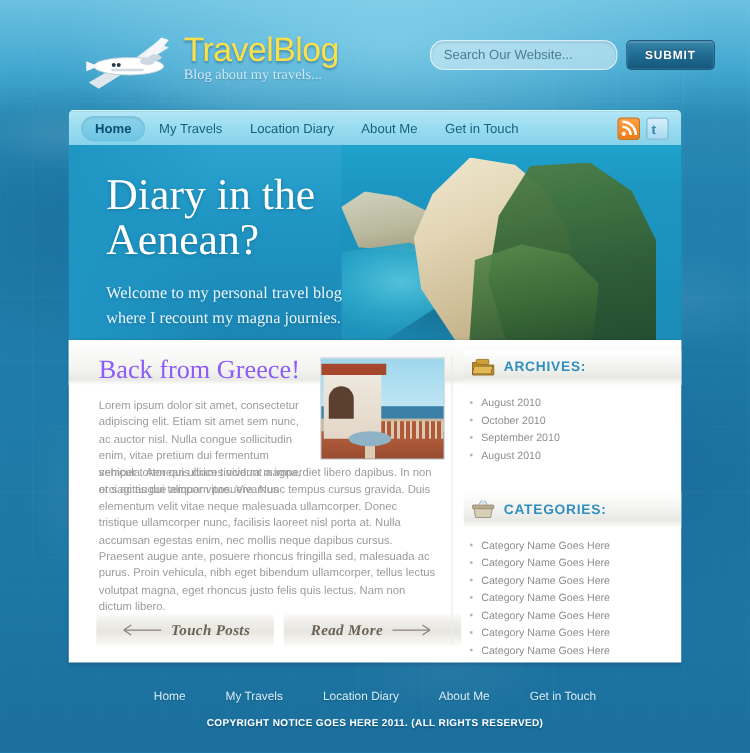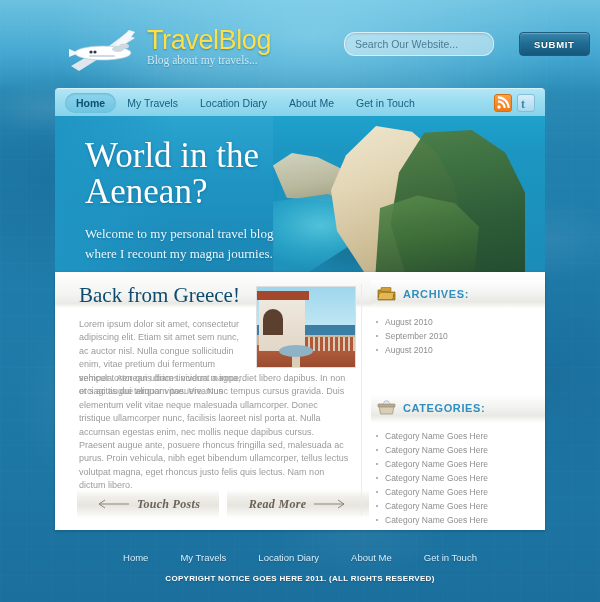--- a/index.html
+++ b/index.html
@@ -43,21 +43,21 @@
   .brand{position:absolute;left:147px;top:25px;}
   .brand-title{
     font-size:27px;color:#fde047;letter-spacing:-.4px;line-height:30px;
     text-shadow:0 1px 2px rgba(10,70,100,.45);
   }
   .brand-tag{
     font-family:"Liberation Serif", serif;
     font-size:11.5px;color:#cdeaf6;margin-top:-1px;
     text-shadow:0 1px 1px rgba(10,70,100,.35);
   }
-  .search-wrap{position:absolute;left:344px;top:32px;display:flex;gap:25px;align-items:center;}
+  .search-wrap{position:absolute;left:344px;top:32px;display:flex;gap:7px;align-items:center;}
   .search-input{
     width:128px;height:22px;border:1px solid rgba(255,255,255,.55);
     border-radius:11px;background:rgba(226,244,250,.55);
     padding:0 10px;font-size:10.5px;color:#2c5f79;
     font-family:"Liberation Sans", sans-serif;outline:none;
     box-shadow:inset 0 1px 2px rgba(20,80,110,.22);
   }
   .search-input::placeholder{color:#4a7c94;}
   .submit-btn{
     height:24px;padding:0 14px;border:1px solid #1e5d80;border-radius:4px;
@@ -155,21 +155,21 @@
     background:#ffffff;
     box-shadow:0 1px 3px rgba(0,40,60,.3);
   }
   .paper-top{
     position:absolute;left:0;top:0;width:490px;height:36px;
     background:linear-gradient(180deg,#ffffff 0%, #f4f4f2 62%, #e9e9e6 88%, #ffffff 100%);
   }
   .article{position:absolute;left:0;top:0;width:306px;height:258px;}
   .art-title{
     position:absolute;left:24px;top:11px;
-    font-family:"Liberation Serif", serif;font-size:21px;color:#0c4a6e;
+    font-family:"Liberation Serif", serif;font-size:21px;color:#8b5cf6;
   }
   .thumb{
     position:absolute;left:201px;top:14px;width:98px;height:80px;
     border:1px solid #dedede;background:#9fd2e8;overflow:hidden;
   }
   .th-sky{position:absolute;left:0;top:0;width:98px;height:38px;background:linear-gradient(180deg,#9fd6ec 0%, #bfe6f4 100%);}
   .th-sea{position:absolute;left:0;top:38px;width:98px;height:10px;background:#3b7fa6;}
   .th-sand{position:absolute;left:0;top:48px;width:98px;height:12px;background:#cbb79a;}
   .th-bld{
     position:absolute;left:2px;top:6px;width:46px;height:58px;
@@ -304,21 +304,21 @@
 <div class="hero">
   <div class="hero-photo">
     <div class="cliff2"></div>
     <div class="lagoon"></div>
     <div class="cliff"></div>
     <div class="foliage1"></div>
     <div class="foliage2"></div>
   </div>
   <div class="hero-fade"></div>
   <div class="hero-text">
-    <div class="hero-h1">World in the</div>
+    <div class="hero-h1">Diary in the</div>
     <div class="hero-h1">Aenean?</div>
     <div class="hero-sub">Welcome to my personal travel blog</div>
     <div class="hero-sub" style="margin-top:1px">where I recount my magna journies.</div>
   </div>
 </div>
 
 <div class="content">
   <div class="paper-top"></div>
 
   <div class="article">
@@ -365,20 +365,21 @@
           <path d="M1 4 L7 4 L8.6 6 L18 6 L18 14 L1 14 Z" fill="#b98a2a" stroke="#8e6713" stroke-width="0.7"></path>
           <path d="M2.5 7 L17 7 L15.6 13 L1 13 Z" fill="#e0b košt"></path>
           <path d="M2.5 7 L17 7 L15.6 13 L1 13 Z" fill="#dfb martial"></path>
           <path d="M2.5 7 L17 7 L15.6 13 L1 13 Z" fill="#e2b755"></path>
           <rect x="4" y="1.5" width="10" height="4" rx="0.6" fill="#cfa03a" stroke="#8e6713" stroke-width="0.6"></rect>
         </svg>
         <span class="w-title">ARCHIVES:</span>
       </div>
       <ul class="w-list">
         <li>August 2010</li>
+        <li>October 2010</li>
         <li>September 2010</li>
         <li>August 2010</li>
       </ul>
     </div>
 
     <div class="widget w-cat">
       <div class="w-head">
         <svg class="w-icon" viewBox="0 0 19 16">
           <path d="M2 6 L17 6 L15.5 14 L3.5 14 Z" fill="#d8cfb6" stroke="#9a8f72" stroke-width="0.7"></path>
           <rect x="1" y="4" width="17" height="3" rx="0.6" fill="#b7ad8e" stroke="#8d8168" stroke-width="0.6"></rect>

